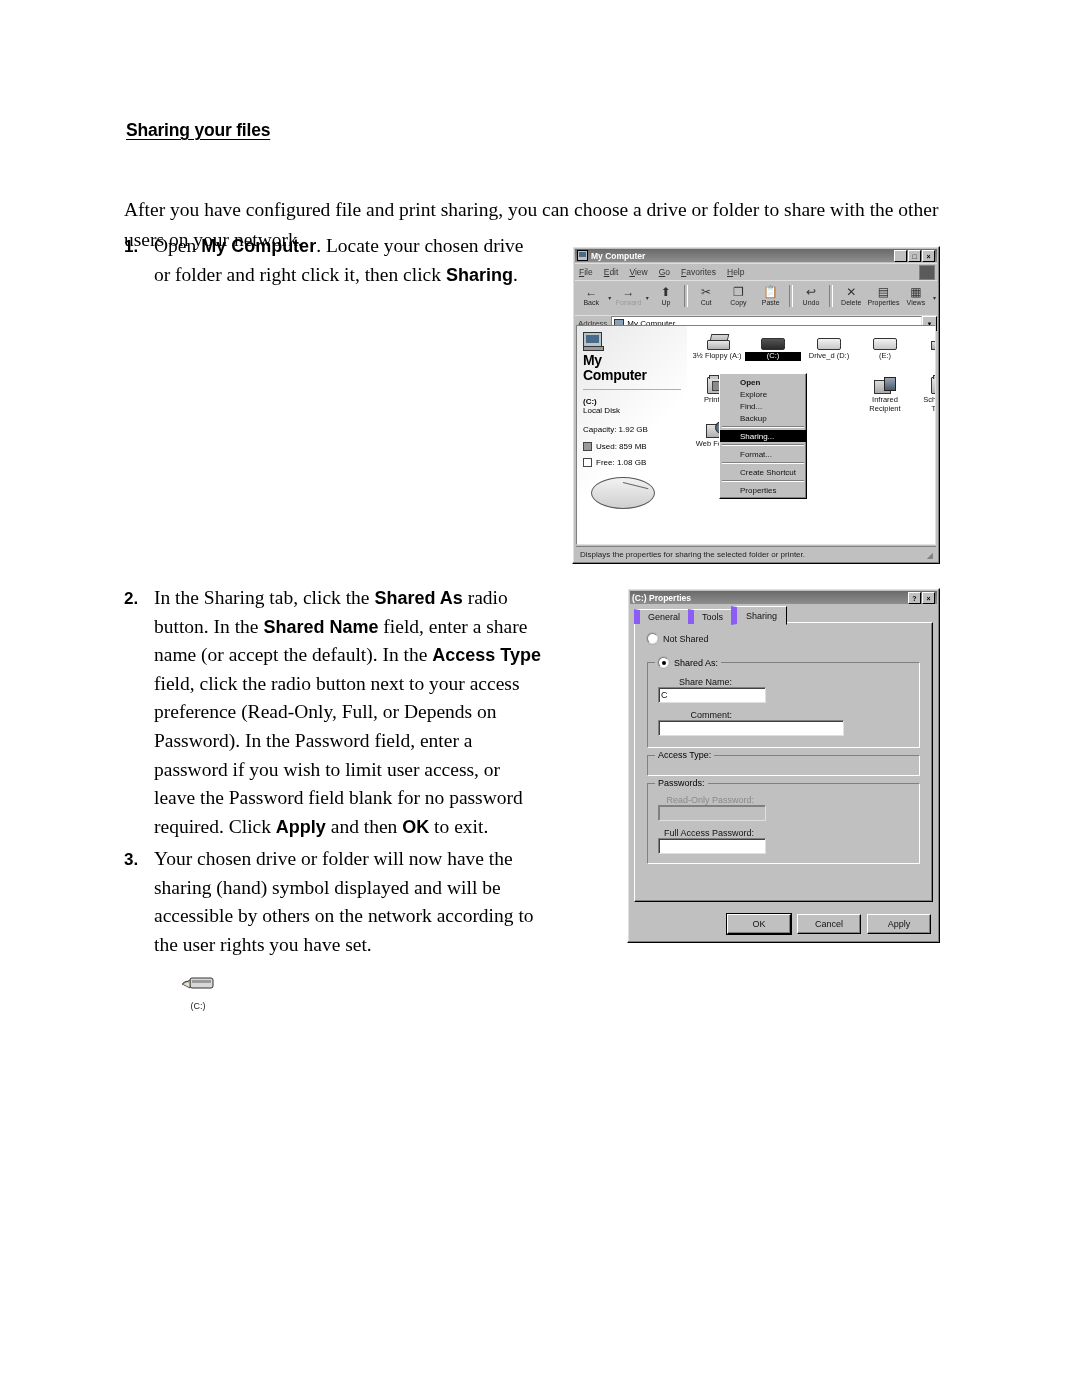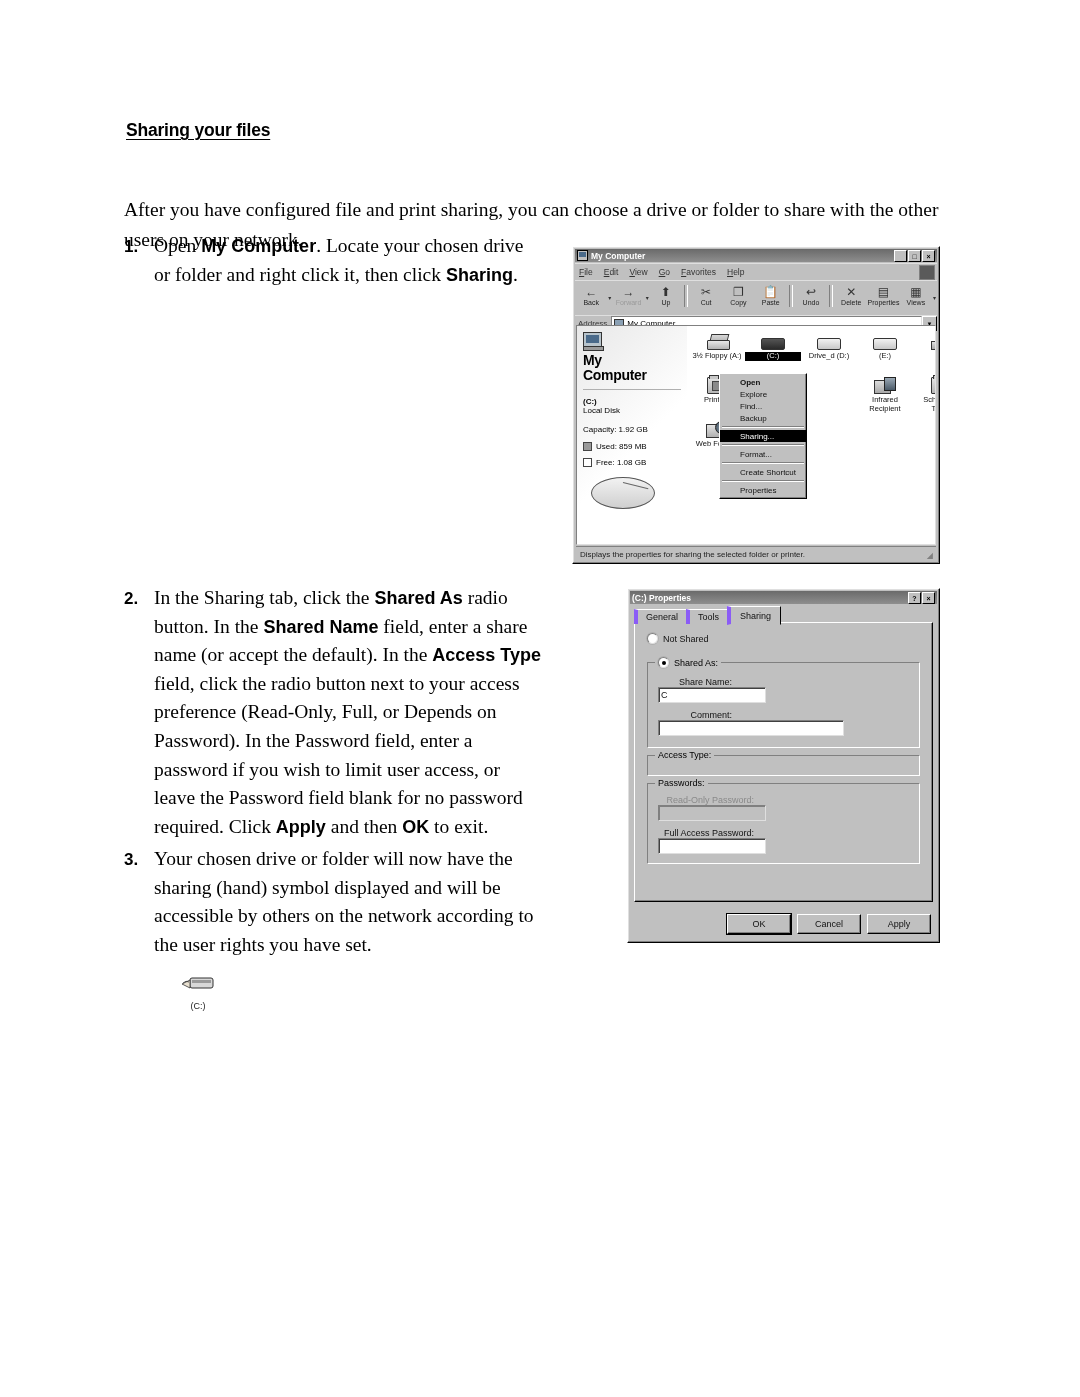--- a/index.html
+++ b/index.html
@@ -478,21 +478,21 @@
     left: 6px; top: 17px;
     display: flex;
     align-items: flex-end;
     font-size: 9px;
     z-index: 3;
   }
   .tab {
     padding: 2px 8px 2px 8px;
     background: #c0c0c0;
     border-top: 1px solid #ffffff;
-    border-left: 4px solid #8b5cf6;
+    border-left: 6px solid #8b5cf6;
     border-right: 1px solid #000;
     margin-right: -1px;
     position: relative;
     color: #111;
   }
   .tab.active {
     padding: 4px 9px 3px 9px;
     font-weight: normal;
     z-index: 4;
     border-bottom: 1px solid #c0c0c0;

